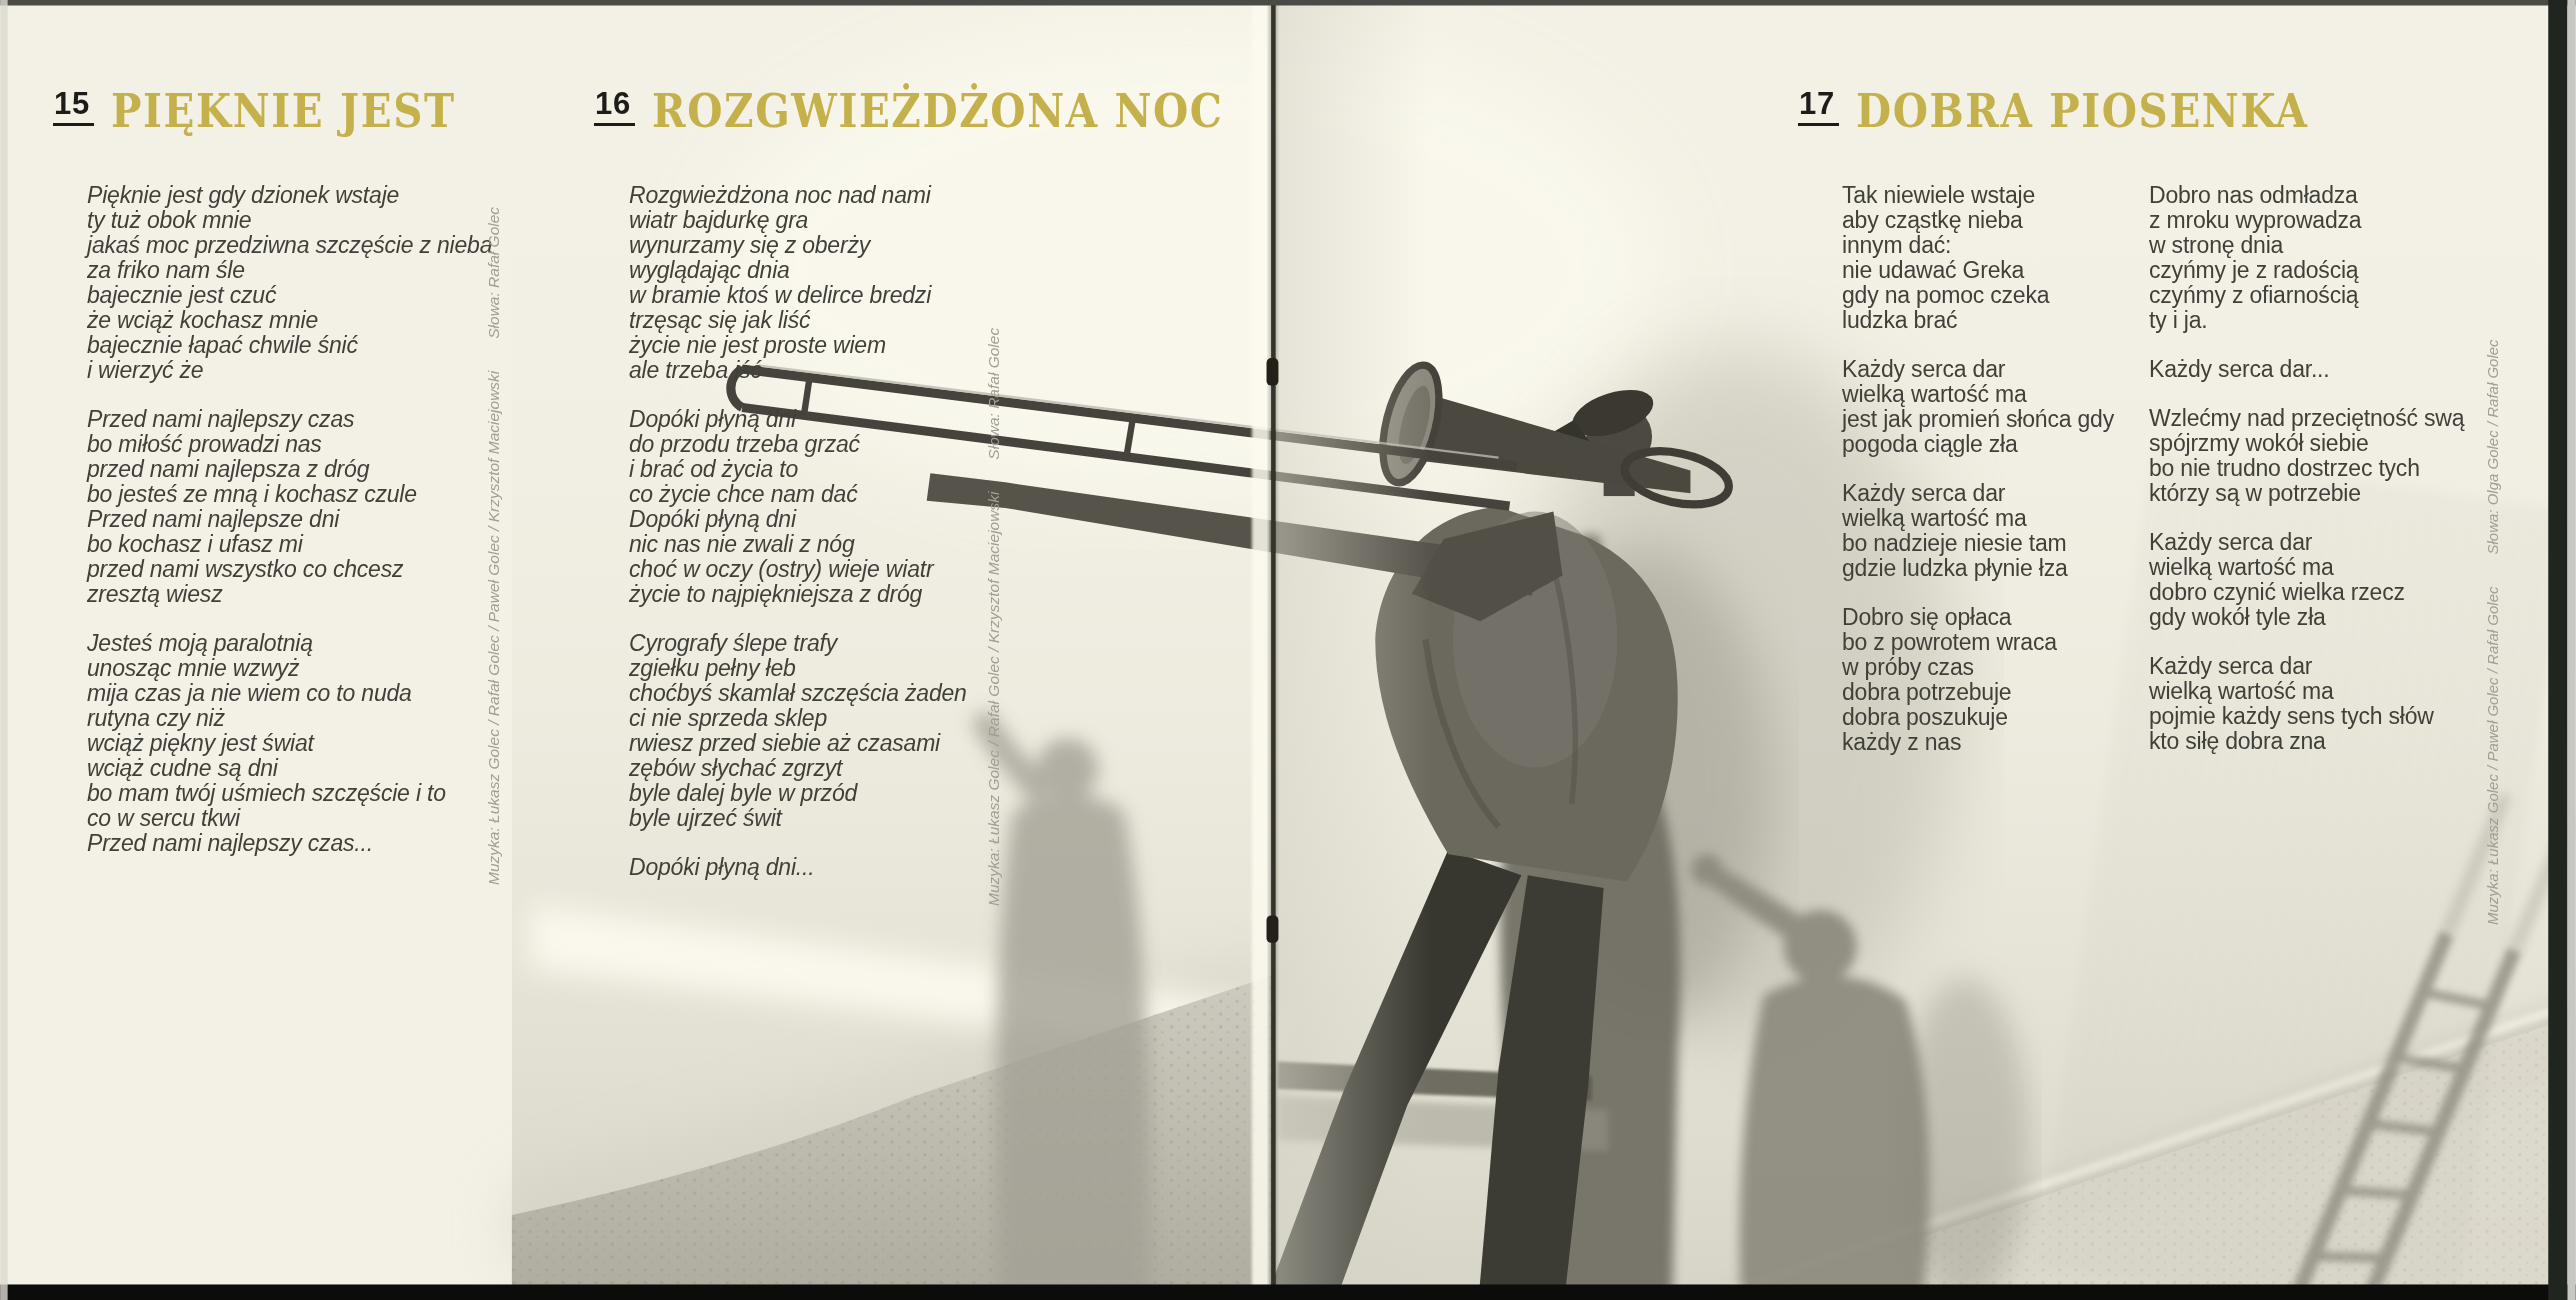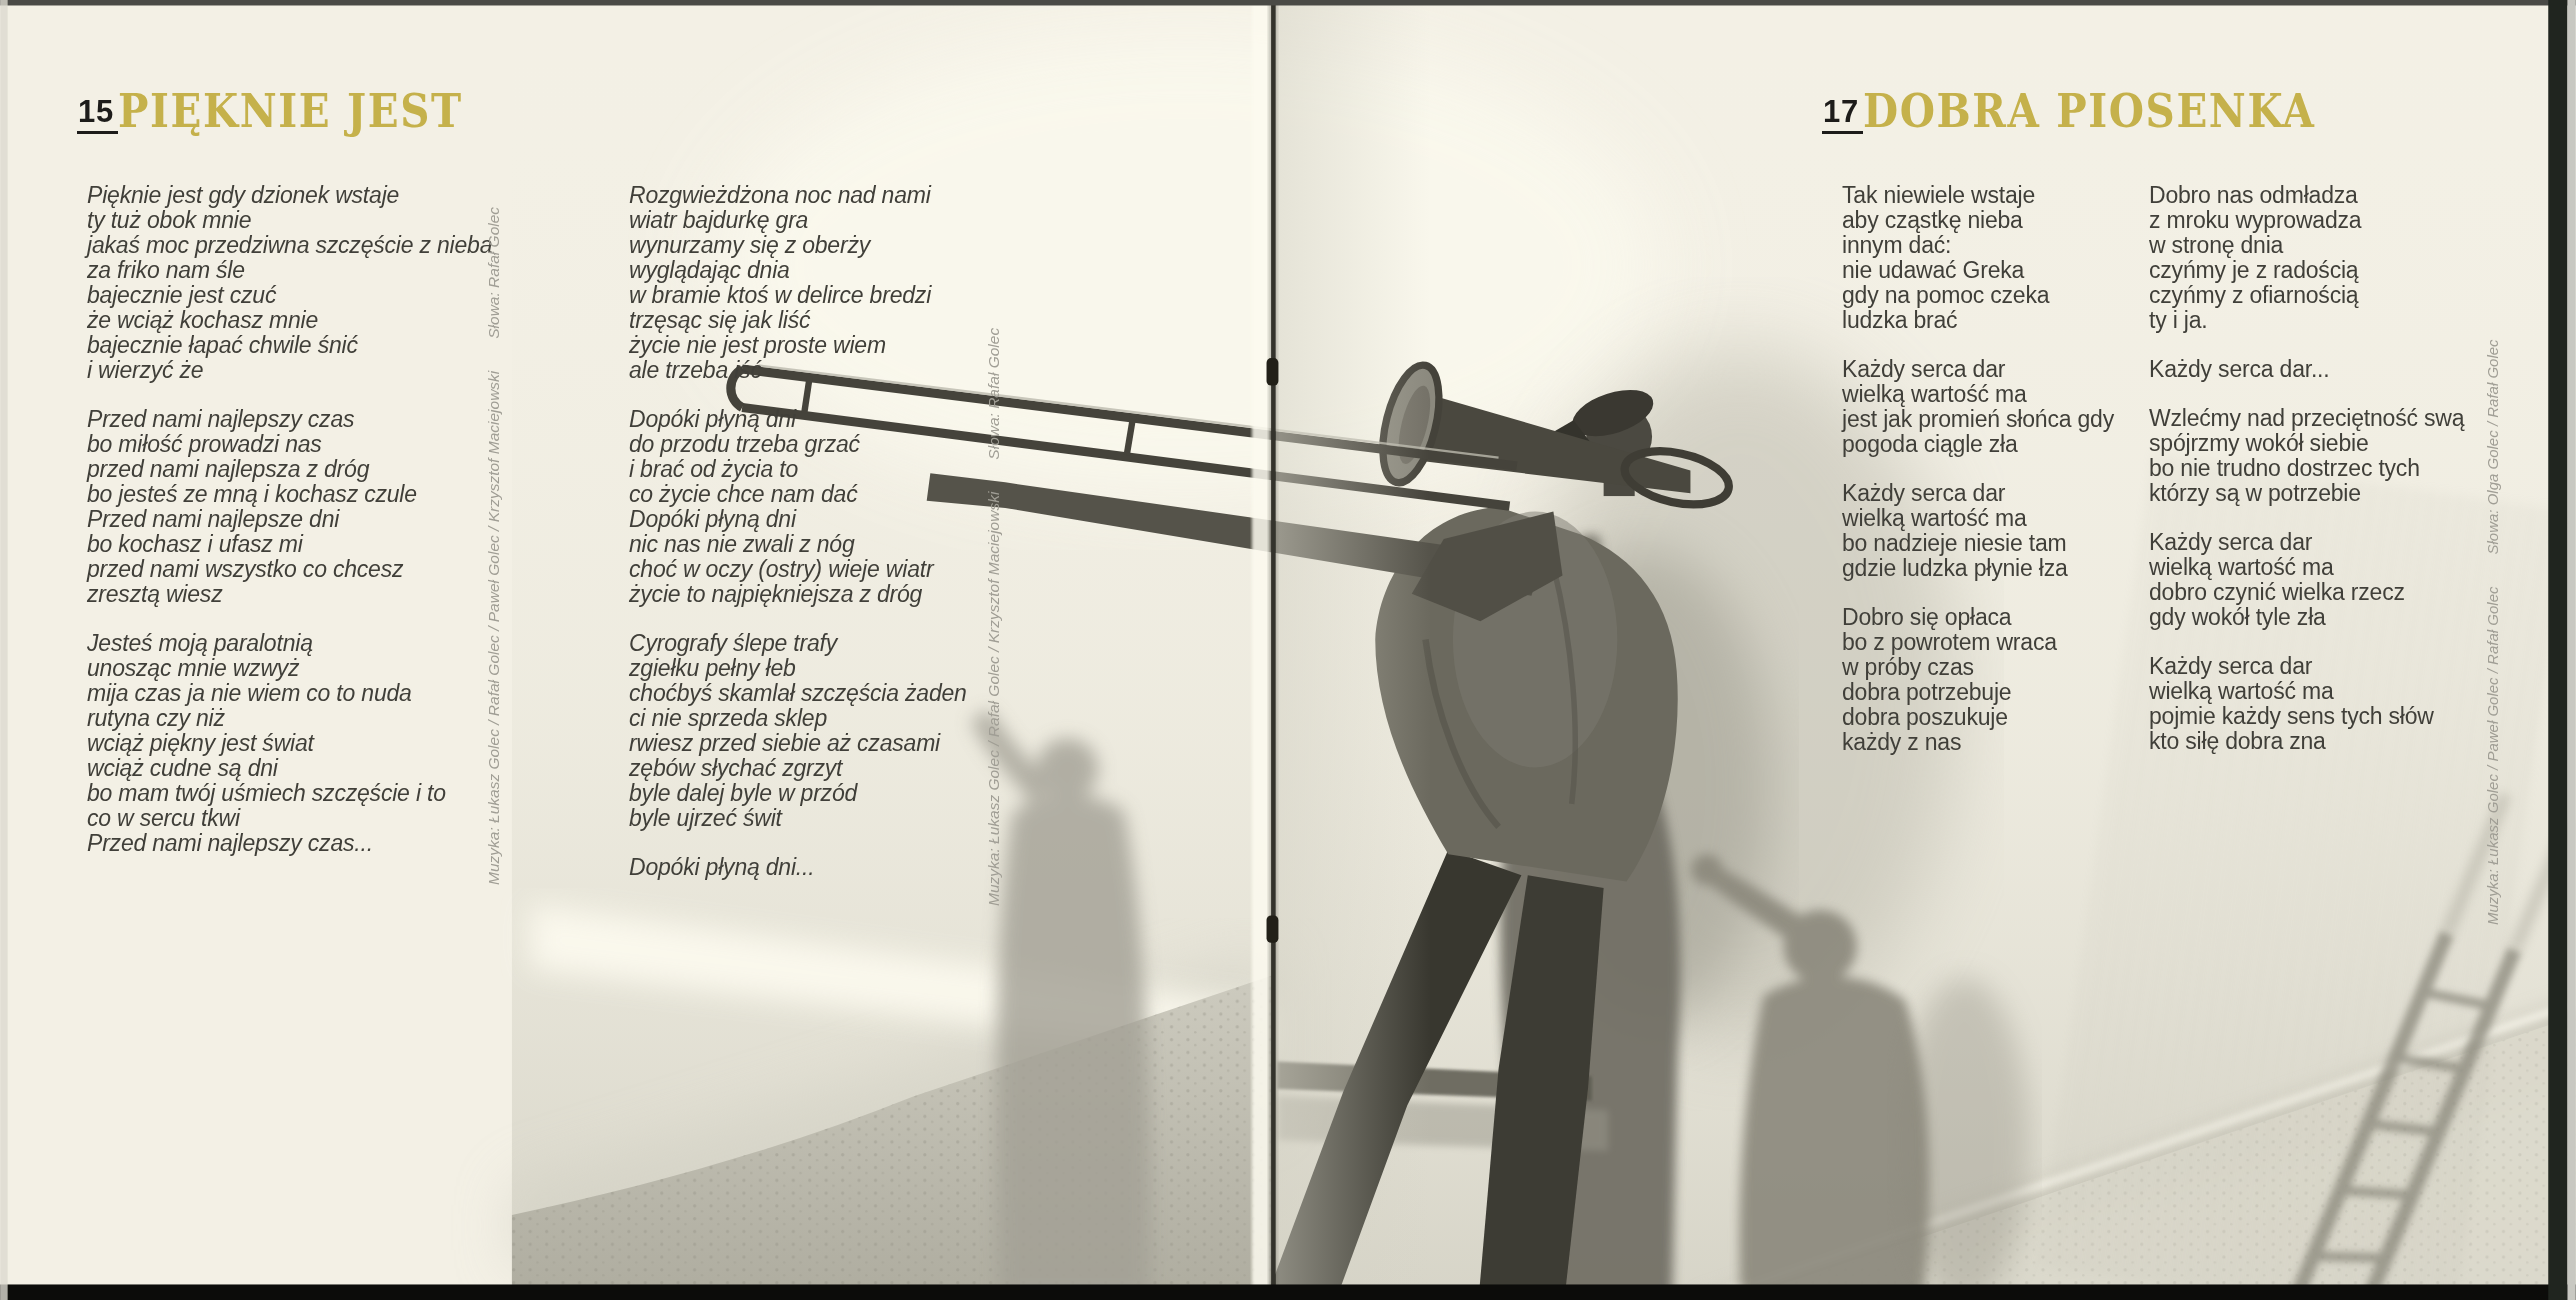--- a/index.html
+++ b/index.html
@@ -1,20 +1,20 @@
 <!DOCTYPE html>
 <html style="font-size:14.6px"><head>
 <meta charset="utf-8">
 <style>
   html,body{margin:0;padding:0;background:#777;}
   .spread{position:relative;width:2576px;height:1300px;overflow:hidden;
           background:#f3f0e5;font-family:"Liberation Sans",sans-serif;}
   .photo-layer{position:absolute;left:0;top:0;width:2576px;height:1300px;}
   
-  .song-header{position:absolute;display:flex;align-items:flex-end;gap:0;white-space:nowrap;margin-left:24px;}
+  .song-header{position:absolute;display:flex;align-items:flex-start;gap:17px;white-space:nowrap;}
   .song-num{font:700 31px/1 "Liberation Sans",sans-serif;color:#1d1c1a;
             border-bottom:3.7px solid #1d1c1a;padding:0 3.7px 3.7px 0.9px;letter-spacing:0.9px;}
   .song-title{font:700 46px/1 "DejaVu Serif",serif;color:#c5b14b;letter-spacing:1.8px;
               display:inline-block;transform:scaleX(.88);transform-origin:0 100%;}
   
   .lyrics{position:absolute;color:#403f39;font-size:23px;line-height:25px;letter-spacing:-0.2px;}
   .stanza{margin:0 0 24px 0;}
   .lyric-line{white-space:nowrap;}
   
   .credits{position:absolute;transform:rotate(-90deg);transform-origin:0 0;
@@ -235,20 +235,24 @@
           <div class="lyric-line">wciąż cudne są dni</div>
           <div class="lyric-line">bo mam twój uśmiech szczęście i to</div>
           <div class="lyric-line">co w sercu tkwi</div>
           <div class="lyric-line">Przed nami najlepszy czas...</div>
         </div>
       </div>
     <div class="credits credits-15">
       <span class="muzyka">Muzyka: Łukasz Golec / Rafał Golec / Paweł Golec / Krzysztof Maciejowski</span><span class="slowa">Słowa: Rafał Golec</span>
     </div>
 
+    <div class="song-header" style="left:594px;top:88px;">
+      <span class="song-num">16</span>
+      <span class="song-title">ROZGWIEŻDŻONA NOC</span>
+    </div>
     <div class="lyrics" style="left:629px;top:183px;width:439px;font-style:italic;">
         <div class="stanza">
           <div class="lyric-line">Rozgwieżdżona noc nad nami</div>
           <div class="lyric-line">wiatr bajdurkę gra</div>
           <div class="lyric-line">wynurzamy się z oberży</div>
           <div class="lyric-line">wyglądając dnia</div>
           <div class="lyric-line">w bramie ktoś w delirce bredzi</div>
           <div class="lyric-line">trzęsąc się jak liść</div>
           <div class="lyric-line">życie nie jest proste wiem</div>
           <div class="lyric-line">ale trzeba iść</div>

